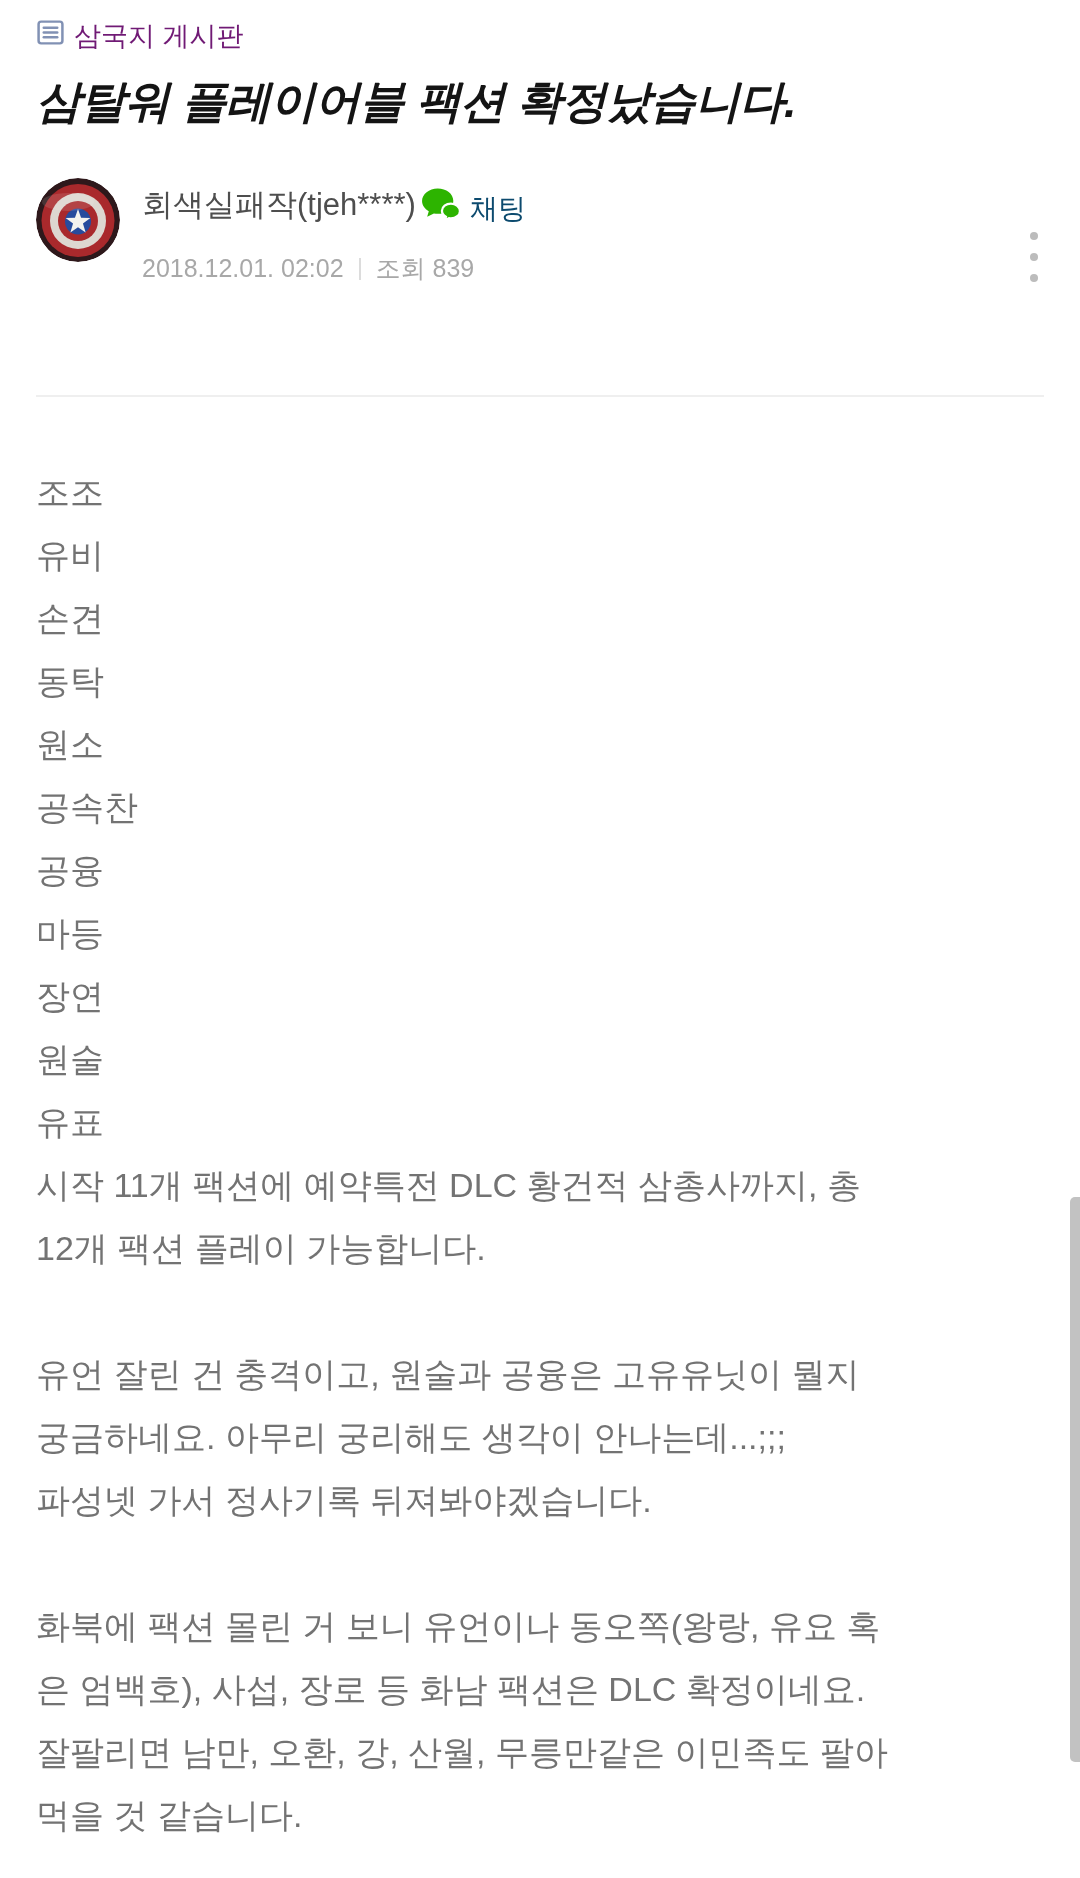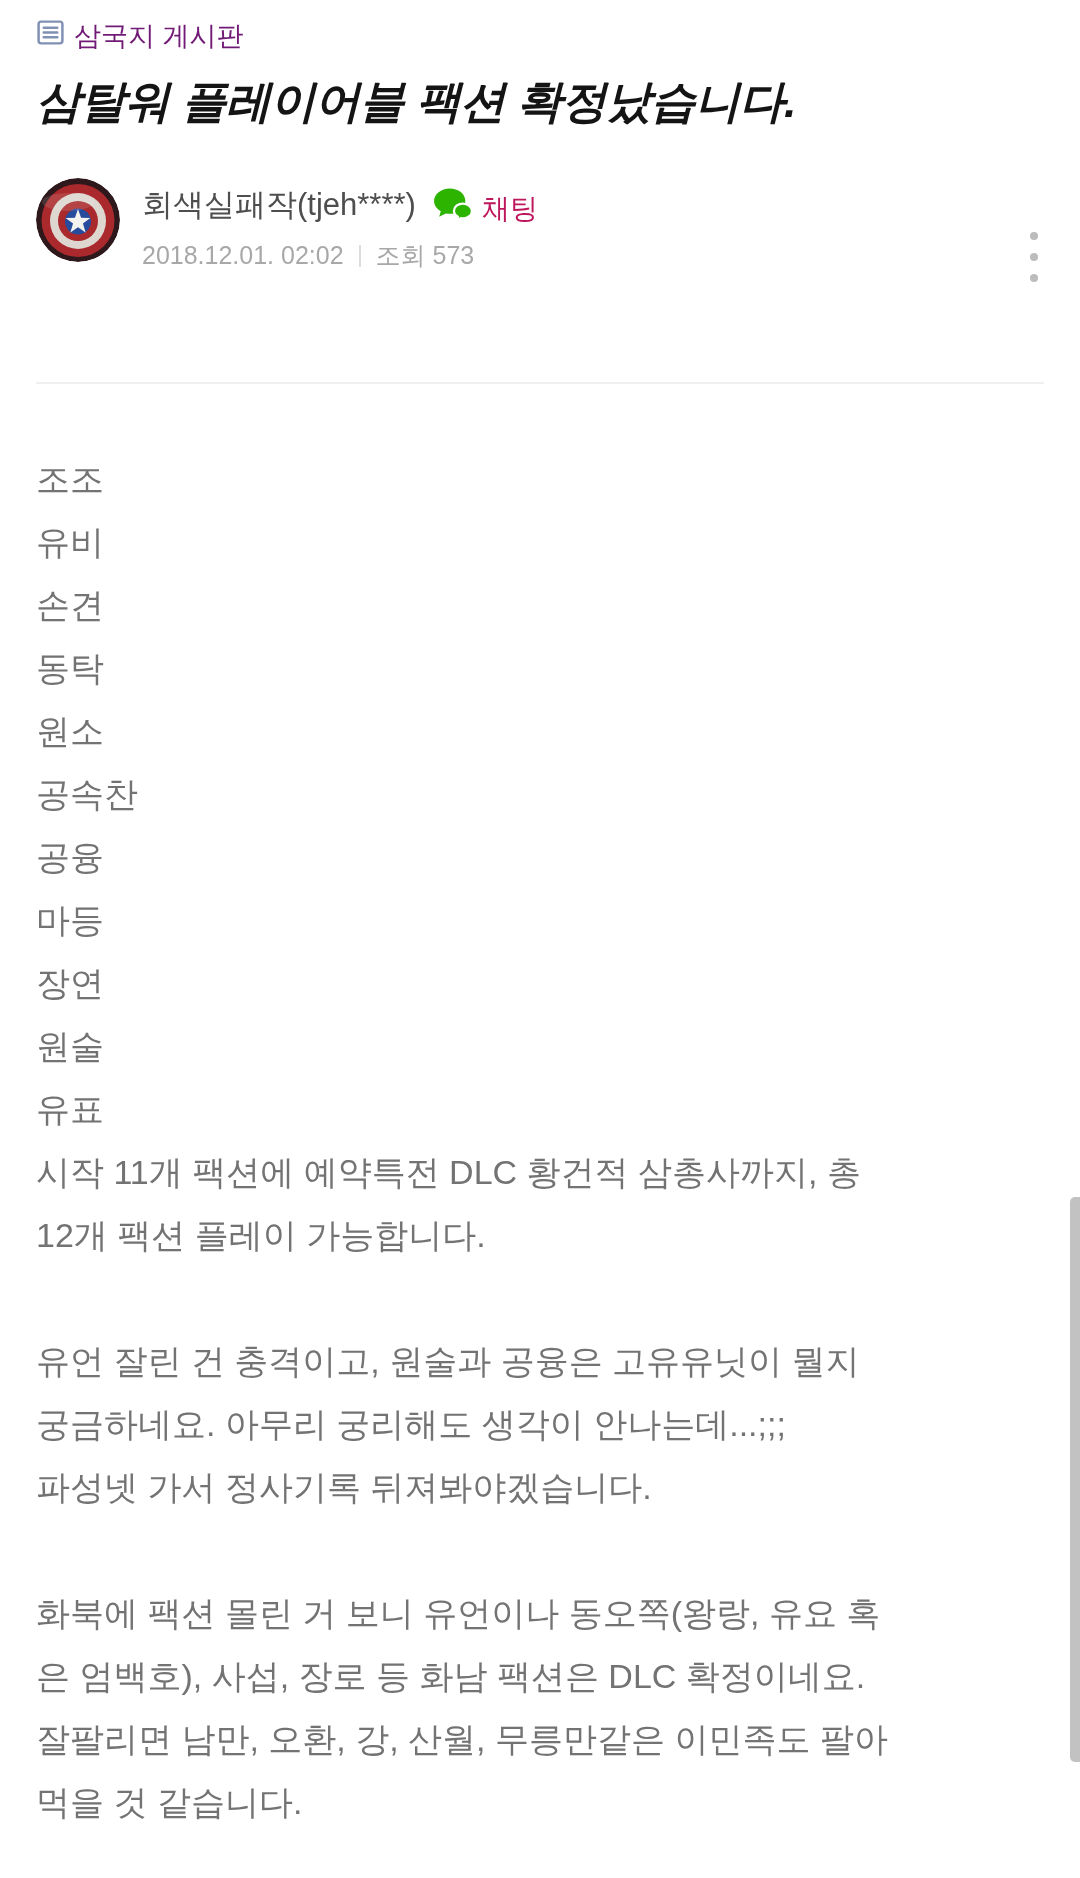--- a/index.html
+++ b/index.html
@@ -40,26 +40,26 @@
   .author-row { position: relative; margin-top: 48px; display: flex; }
   .avatar {
     width: 84px; height: 84px;
     border-radius: 50%;
     overflow: hidden;
     flex: none;
     cursor: pointer;
   }
   .avatar svg { display: block; }
   .meta { margin-left: 22px; padding-top: 4px; }
-  .name-row { display: flex; align-items: center; gap: 16px; }
+  .name-row { display: flex; align-items: center; gap: 4px; }
   .author-name { font-size: 31px; color: #4e4e4e; cursor: pointer; }
   .chat-btn { display: inline-flex; align-items: center; gap: 8px; cursor: pointer; }
   .chat-btn svg { width: 42px; height: 36px; display: block; }
-  .chat-label { font-size: 28px; color: #be185d; margin-top: 8px; }
-  .date-row { margin-top: 11px; display: flex; align-items: center; gap: 15px; }
+  .chat-label { font-size: 28px; color: #0c4a6e; margin-top: 8px; }
+  .date-row { margin-top: 24px; display: flex; align-items: center; gap: 15px; }
   .post-date, .post-views { font-size: 25px; color: #a8a8a8; }
   .meta-sep { width: 2px; height: 22px; background: #dcdcdc; }
 
   .more-menu {
     position: absolute;
     right: 2px; top: 50px;
     display: flex; flex-direction: column; gap: 13px;
     padding: 4px;
     cursor: pointer;
   }
@@ -132,21 +132,21 @@
               <path fill="#2db400" d="M18.5 1.5C9.4 1.5 2 7.4 2 14.7c0 4.5 2.8 8.4 7.1 10.8l-1.7 5.8 7.1-3.4c1.3.3 2.6.4 4 .4 9.1 0 16.5-5.9 16.5-13.6S27.6 1.5 18.5 1.5z"></path>
               <path fill="#2db400" stroke="#ffffff" stroke-width="2.4" d="M32.5 17.5c-5.2 0-9.5 3.4-9.5 7.6 0 2.6 1.7 5 4.2 6.3l-1 3.6 4.2-2.1c.7.1 1.4.2 2.1.2 5.2 0 9.5-3.4 9.5-7.6s-4.3-8-9.5-8z"></path>
             </svg>
           </span>
           <span class="chat-label">채팅</span>
         </span>
       </div>
       <div class="date-row">
         <span class="post-date">2018.12.01. 02:02</span>
         <span class="meta-sep"></span>
-        <span class="post-views">조회 573</span>
+        <span class="post-views">조회 839</span>
       </div>
     </div>
 
     <div class="more-menu">
       <span class="dot"></span>
       <span class="dot"></span>
       <span class="dot"></span>
     </div>
   </div>
 

